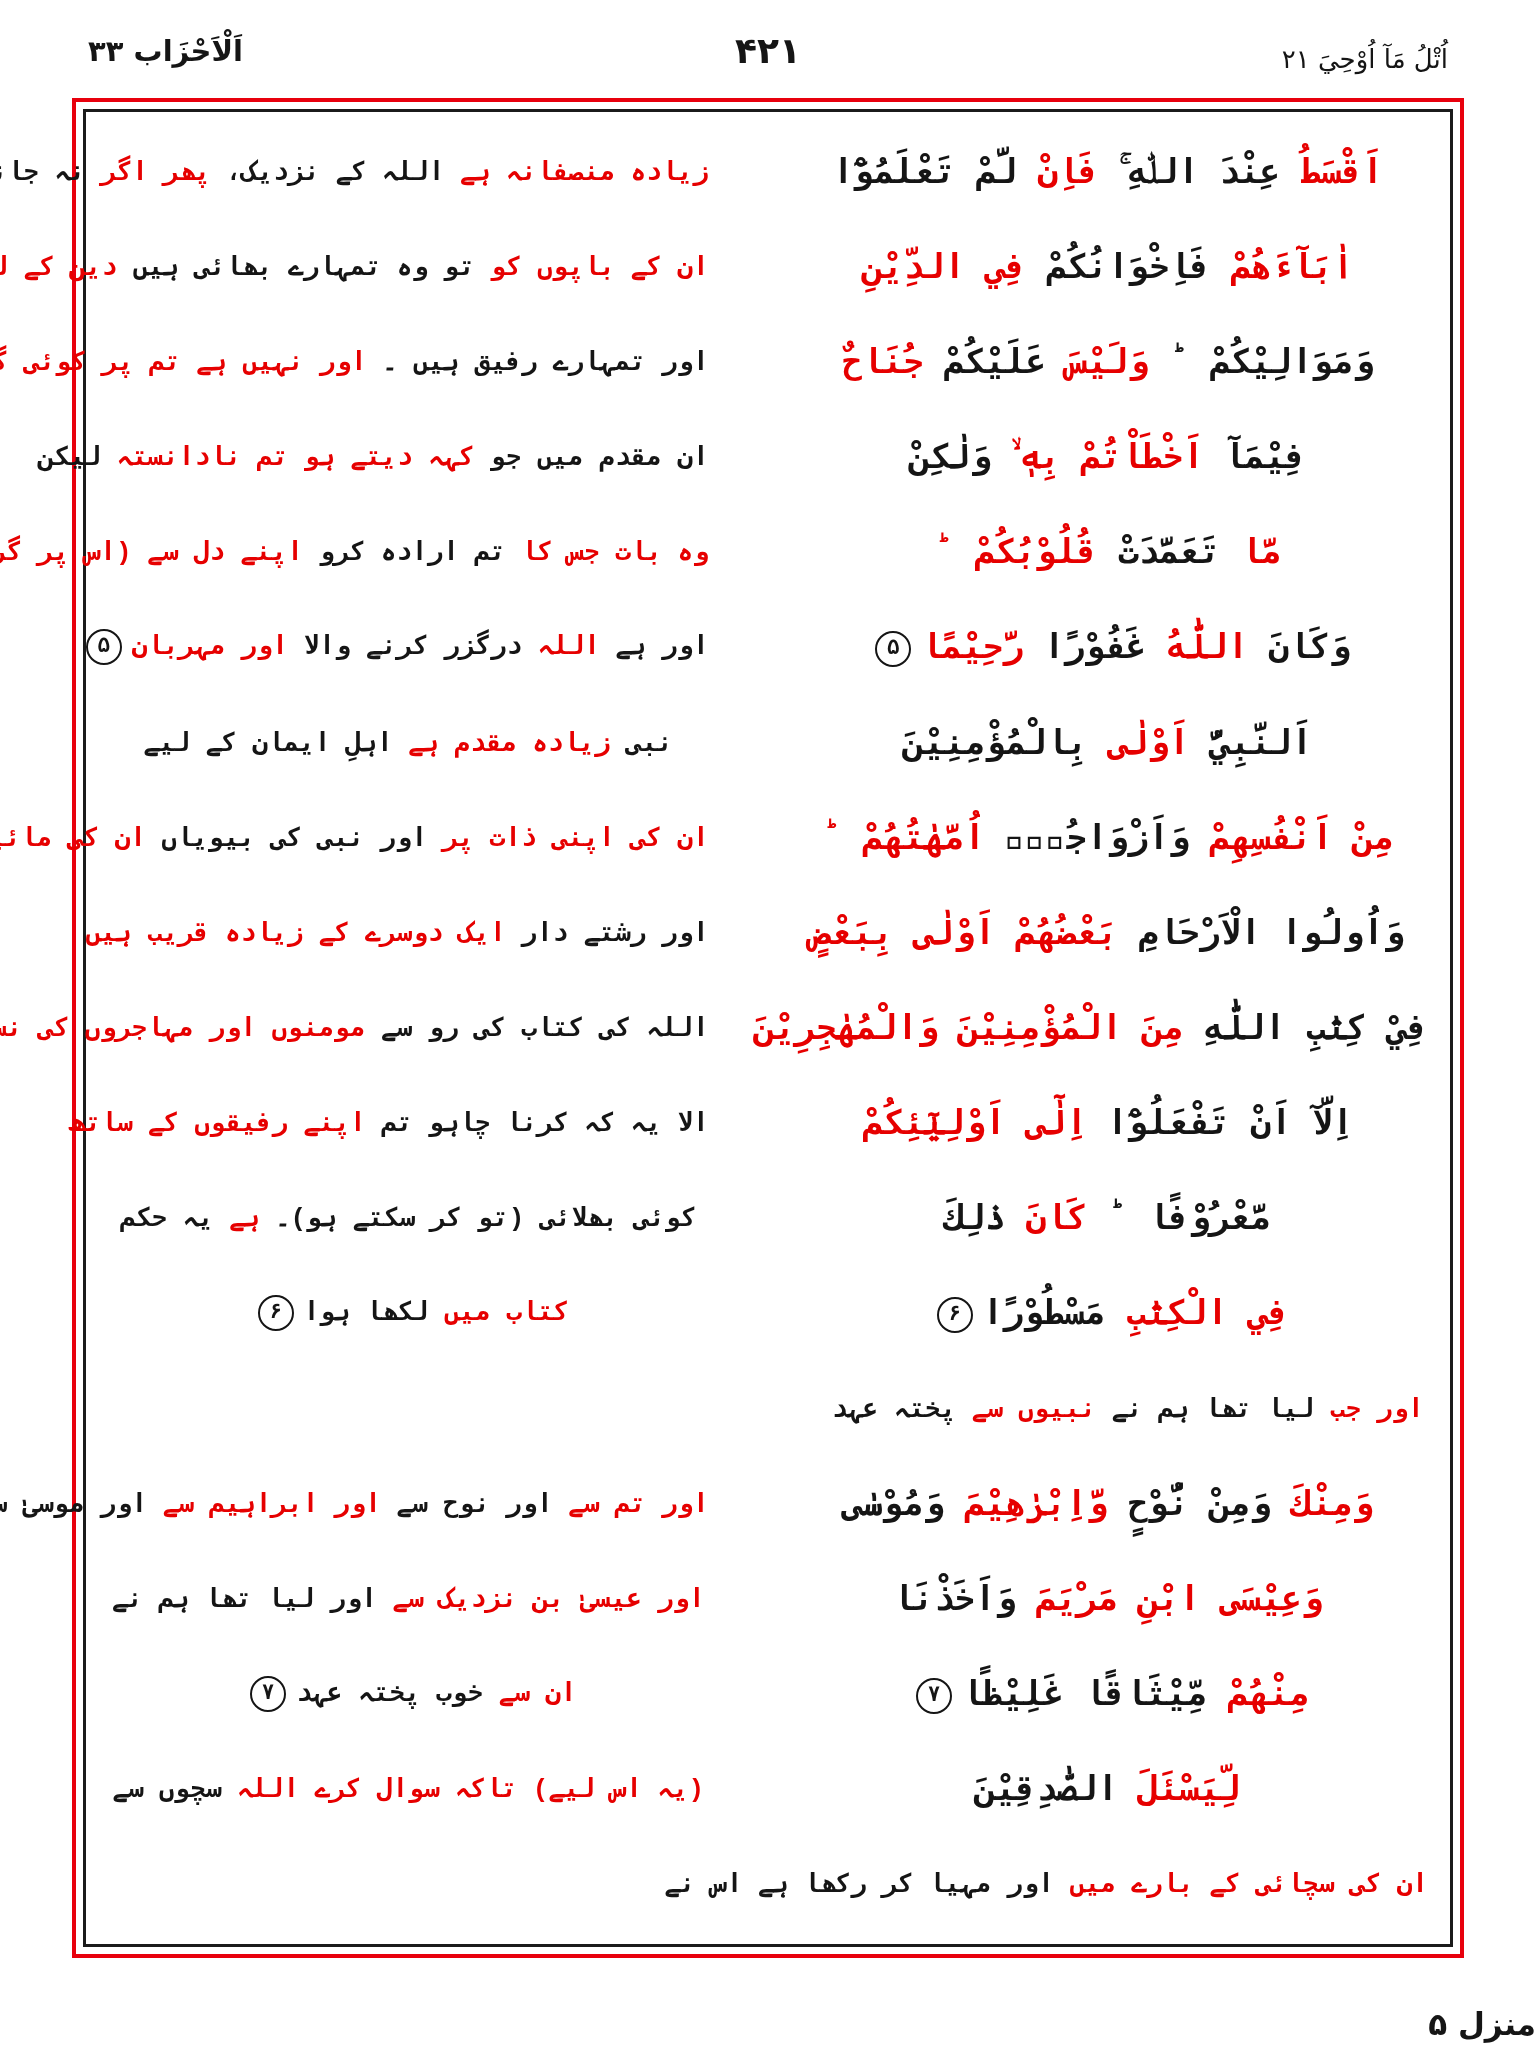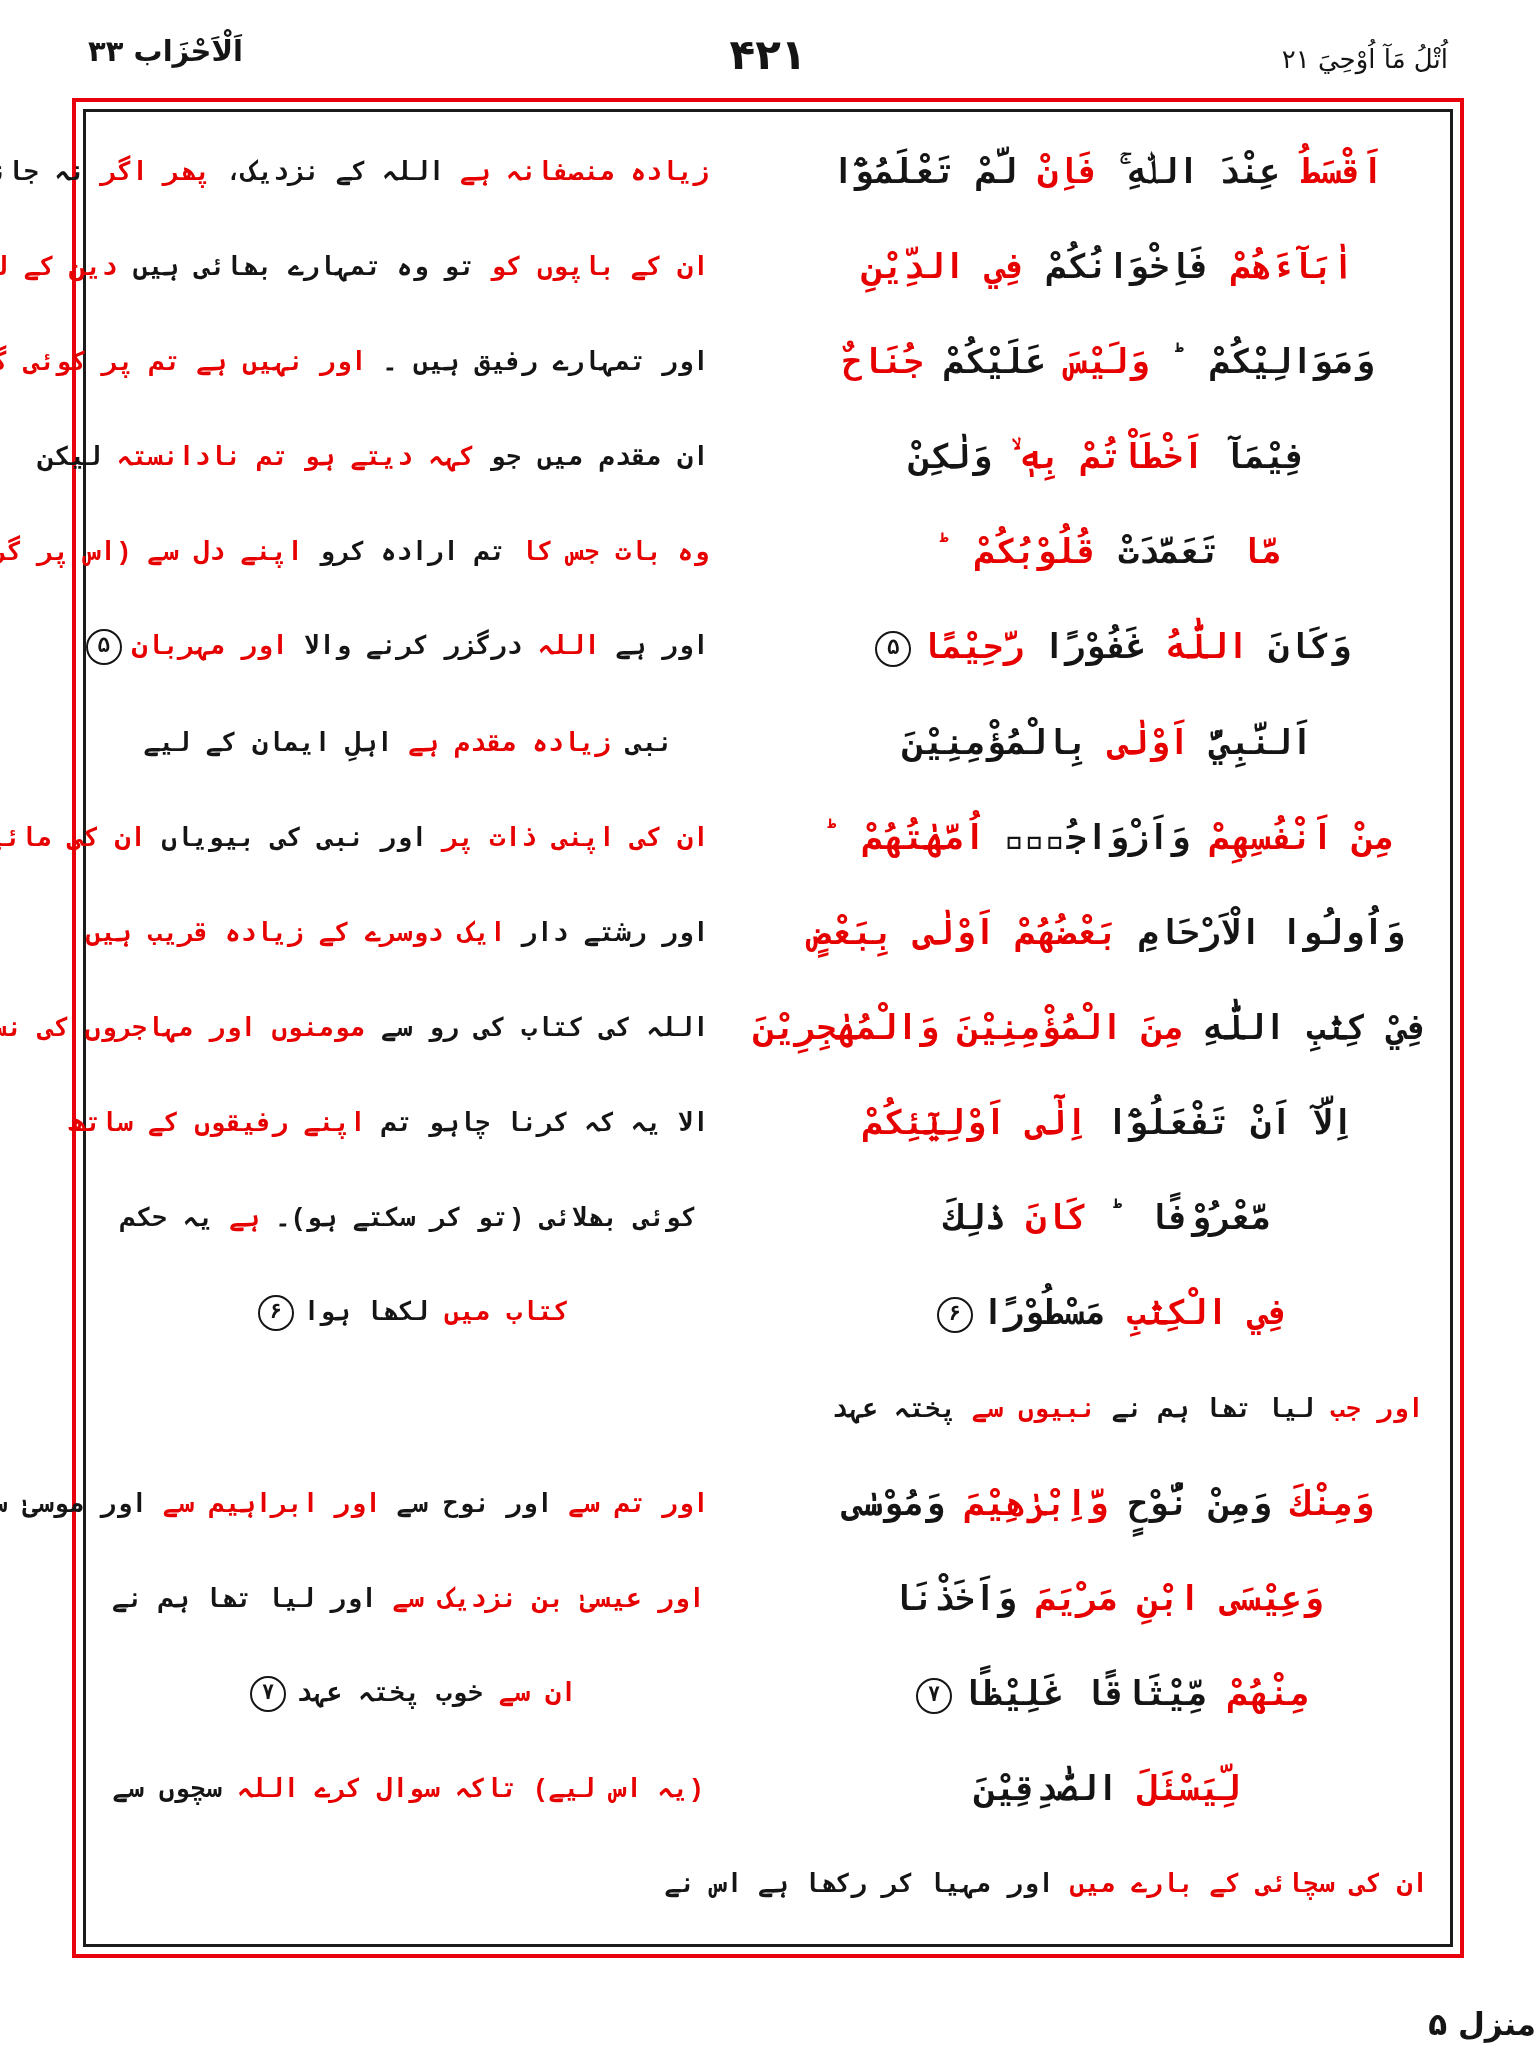--- a/index.html
+++ b/index.html
@@ -20,21 +20,21 @@
     direction:rtl;
   }
   .juz-label{
     position:absolute;right:88px;top:22px;
     font-size:26px;font-weight:normal;color:var(--ink);
     white-space:nowrap;
     margin-top:8px;
   }
   .page-number{
     position:absolute;left:50%;transform:translateX(-50%);top:16px;
-    font-size:42px;font-weight:bold;color:var(--ink);text-align:center;
+    font-size:36px;font-weight:bold;color:var(--ink);text-align:center;
   }
   .surah-label{
     position:absolute;left:88px;top:20px;
     font-size:29px;font-weight:bold;color:var(--ink);
     white-space:nowrap;
   }
   .frame-red{
     position:absolute;left:72px;right:72px;top:98px;bottom:90px;
     border:4px solid var(--frame-red);
     background:#fff;

